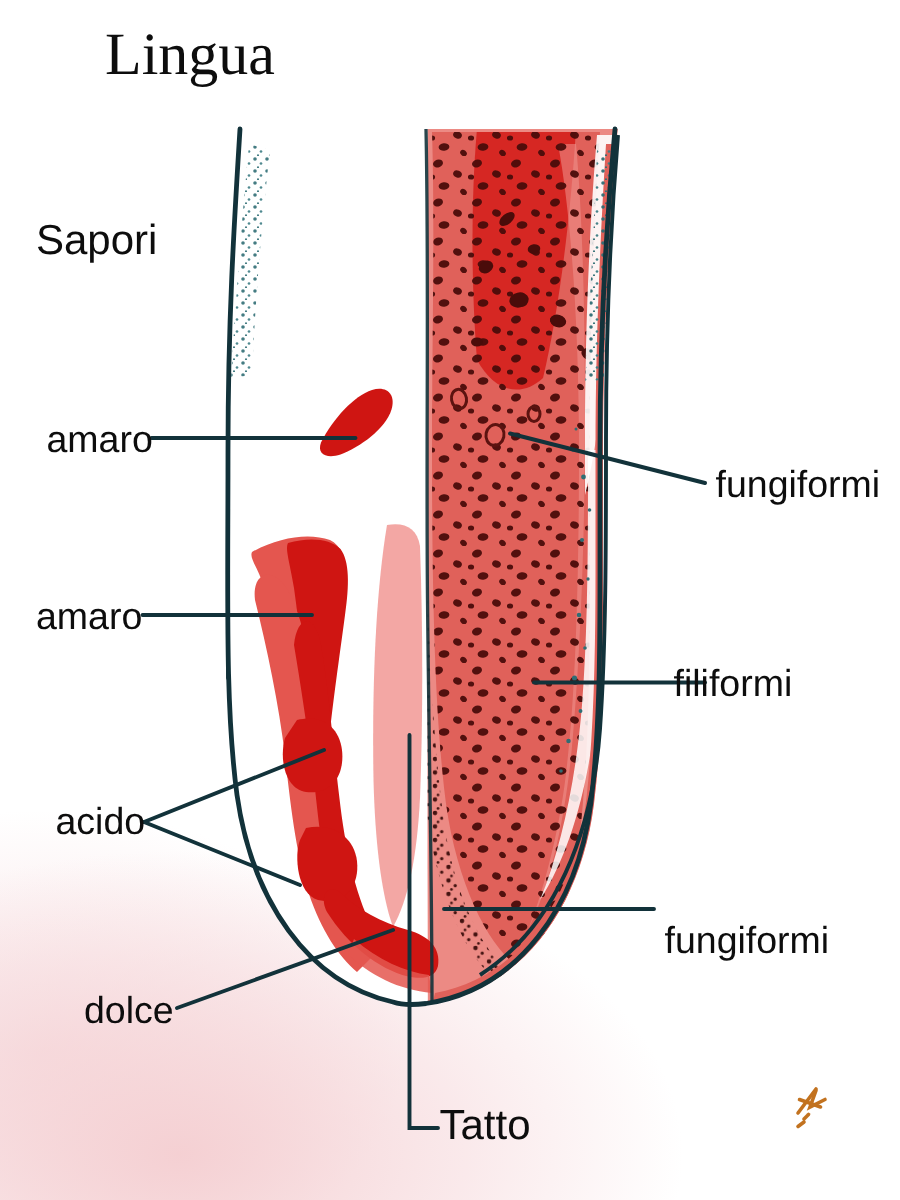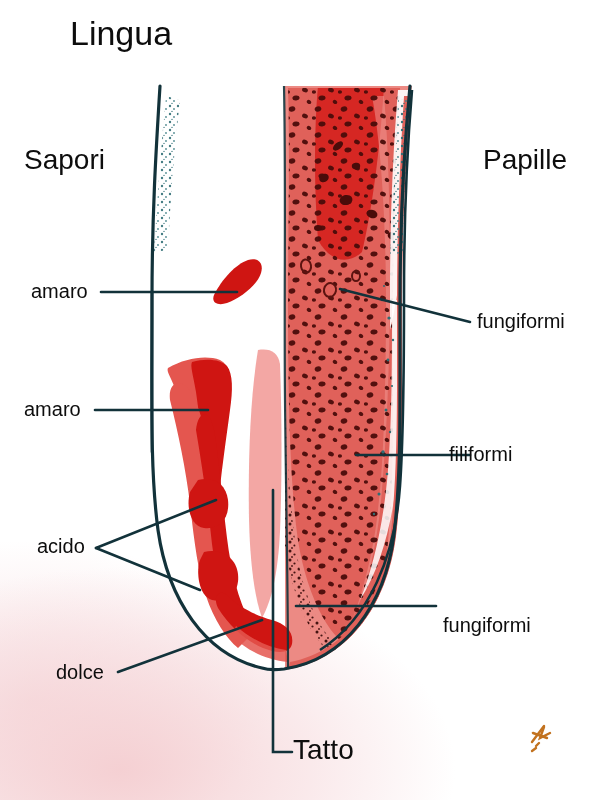--- a/index.html
+++ b/index.html
@@ -23,23 +23,23 @@
       radial-gradient(ellipse 300px 200px at 30px 700px, rgba(242,200,204,0.55) 0%, rgba(255,255,255,0) 80%);
     pointer-events:none;
   }
   svg.art{position:absolute;left:0;top:0;width:600px;height:800px;}
   .lbl{
     position:absolute;
     color:#0d0d0d;
     white-space:nowrap;
     line-height:1;
   }
-  .heading{font-size:34px;}
+  .heading{font-size:40px;font-family:Liberation Serif, serif;}
   .subhead{font-size:28px;}
-  .callout{font-size:20px;}
+  .callout{font-size:25px;}
   #title{left:70px;top:16px;}
   #sapori{left:24px;top:146px;}
   #papille{left:483px;top:146px;}
   #amaro{left:31px;top:281px;}
   #salato{left:24px;top:399px;}
   #acido{left:37px;top:536px;}
   #dolce{left:56px;top:662px;}
   #caliciformi{left:477px;top:311px;}
   #filiformi{left:449px;top:444px;}
   #fungiformi{left:443px;top:595px;margin-top:20px;}
@@ -291,21 +291,20 @@
       <path d="M2,18 L14,2"></path>
       <path d="M3,9 L17,14"></path>
       <path d="M14,3 L10,14 L20,9"></path>
       <path d="M6,22 L9,19"></path>
       <path d="M2,27 L6,24"></path>
     </g>
   </svg>
 
   <div id="title" class="lbl heading">Lingua</div>
   <div id="sapori" class="lbl subhead">Sapori</div>
-  <div id="papille" class="lbl subhead">Papille</div>
 
   <div id="amaro" class="lbl callout">amaro</div>
   <div id="salato" class="lbl callout">amaro</div>
   <div id="acido" class="lbl callout">acido</div>
   <div id="dolce" class="lbl callout">dolce</div>
 
   <div id="caliciformi" class="lbl callout">fungiformi</div>
   <div id="filiformi" class="lbl callout">filiformi</div>
   <div id="fungiformi" class="lbl callout">fungiformi</div>
 

